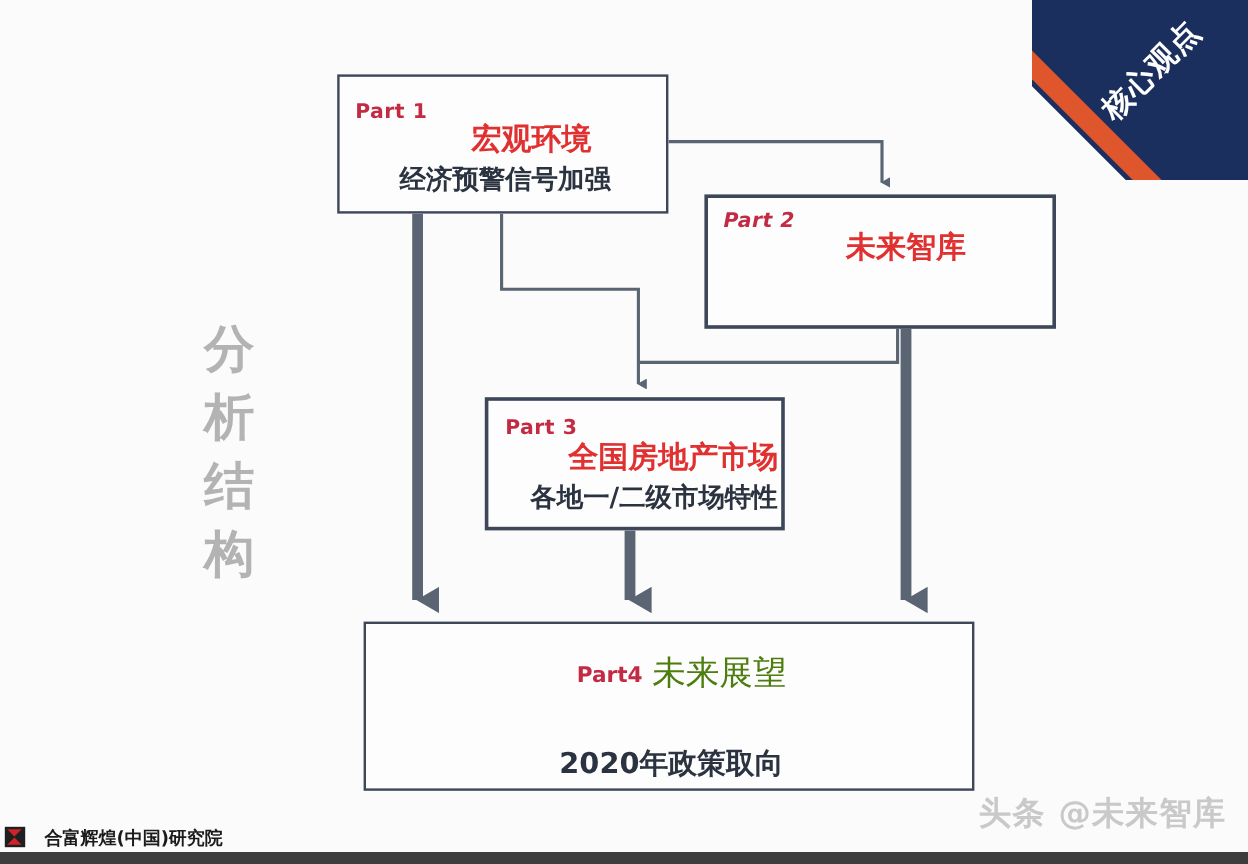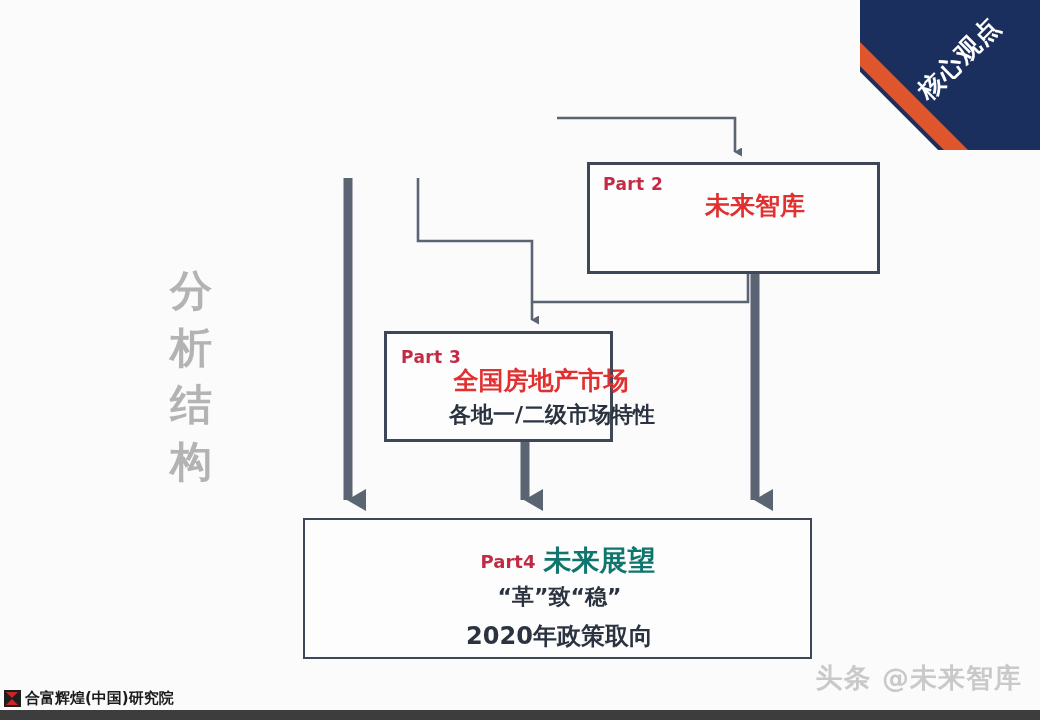--- a/index.html
+++ b/index.html
@@ -111,48 +111,48 @@
   }
 
   
   #box-1 { left: 281px; top: 62px; width: 276px; height: 116px; }
   #box-1 .tag { left: 13px; top: 19px; }
   #box-1 .headline { position: absolute; left: 44px; top: 35px; width: 232px; font-size: 25px; }
   #box-1 .subline  { position: absolute; left: 0px;  top: 71px; width: 276px; font-size: 22px; }
 
   
   #box-2 { left: 587px; top: 162px; width: 293px; height: 112px; }
-  #box-2 .tag { left: 13px; top: 9px; }
+  #box-2 .tag { left: 13px; top: 9px; font-style: italic; }
   #box-2 .headline { position: absolute; left: 40px; top: 24px; width: 250px; font-size: 25px; }
   #box-2 .subline  { position: absolute; left: 0px;  top: 60px; width: 293px; font-size: 24px; }
 
   
-  #box-3 { left: 384px; top: 331px; width: 229px; height: 111px; }
+  #box-3 { left: 404px; top: 331px; width: 250px; height: 111px; }
   #box-3 .tag { left: 14px; top: 13px; }
   #box-3 .headline { position: absolute; left: 34px; top: 30px; width: 240px; font-size: 25px; }
-  #box-3 .subline  { position: absolute; left: 0px;  top: 66px; width: 276px; font-size: 22px; padding-left: 27px; }
+  #box-3 .subline  { position: absolute; left: 0px;  top: 66px; width: 276px; font-size: 22px; }
 
   
   #box-4 { left: 303px; top: 518px; width: 509px; height: 141px; }
   #box-4 .row-title {
     position: absolute;
     left: 0; top: 22px; width: 509px;
     text-align: center;
     white-space: nowrap;
   }
   #box-4 .row-title .p4tag {
     color: #c32b45;
     font-weight: bold;
     font-size: 18px;
     vertical-align: 2px;
     margin-left: 17px;
   }
   #box-4 .row-title .p4head {
-    color: #0f766e;
-    font-weight: bold;
+    color: #4d7c0f;
+    font-weight: normal;
     font-size: 28px;
     margin-left: 8px;
   }
   #box-4 .row-sub {
     position: absolute;
     left: 0; top: 62px; width: 509px;
     text-align: center;
     color: #2b3340;
     font-weight: bold;
     font-size: 22px;
@@ -175,22 +175,22 @@
     bottom: 0;
     width: 1040px;
     height: 10px;
     background: #3d3d3d;
   }
   #brand {
     position: absolute;
     left: 4px;
     bottom: 12px;
     display: flex;
-    align-items: center;
-    gap: 4px;
+    align-items: flex-start;
+    gap: 16px;
   }
   #brand-mark {
     width: 17px;
     height: 17px;
     background: #1f1f1f;
     position: relative;
   }
   #brand-mark::before {
     content: "";
     position: absolute;
@@ -260,37 +260,41 @@
 
     <path d="M748,273 L748,302 L532,302" fill="none" stroke="#5a6472" stroke-width="2.6"></path>
 
     <path d="M348,178 L348,500" fill="none" stroke="#5a6472" stroke-width="9" marker-end="url(#arrow-thick)"></path>
 
     <path d="M525,442 L525,500" fill="none" stroke="#5a6472" stroke-width="9" marker-end="url(#arrow-thick)"></path>
 
     <path d="M755,273 L755,500" fill="none" stroke="#5a6472" stroke-width="9" marker-end="url(#arrow-thick)"></path>
   </svg>
 
+  <div class="part-box thin" id="box-1">
+    <div class="tag">Part 1</div>
+    <div class="headline">宏观环境</div>
+    <div class="subline">经济预警信号加强</div>
+  </div>
 
   <div class="part-box" id="box-2">
     <div class="tag">Part 2</div>
     <div class="headline">未来智库</div>
   </div>
 
   <div class="part-box" id="box-3">
     <div class="tag">Part 3</div>
     <div class="headline">全国房地产市场</div>
     <div class="subline">各地一/二级市场特性</div>
   </div>
 
   <div class="part-box thin" id="box-4">
     <div class="row-title">
       <span class="p4tag">Part4</span><span class="p4head">未来展望</span>
     </div>
-    <div class="row-sub">“革”致“稳”</div>
     <div class="row-foot">
       <span>2020年政策取向</span>
     </div>
   </div>
 
   <div id="watermark">头条 @未来智库</div>
 
   <div id="brand">
     <div id="brand-mark"></div>
     <div id="brand-text">合富辉煌(中国)研究院</div>

